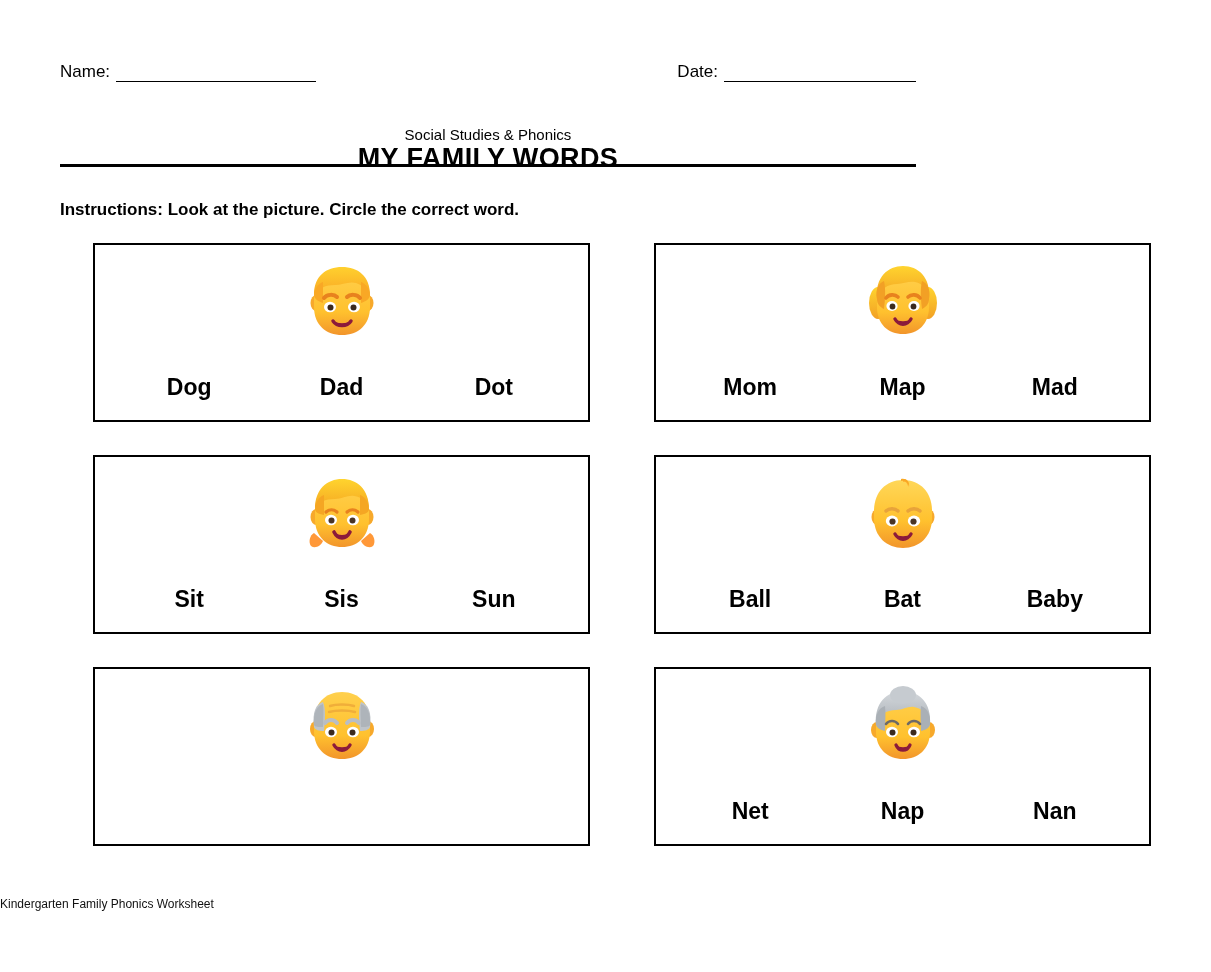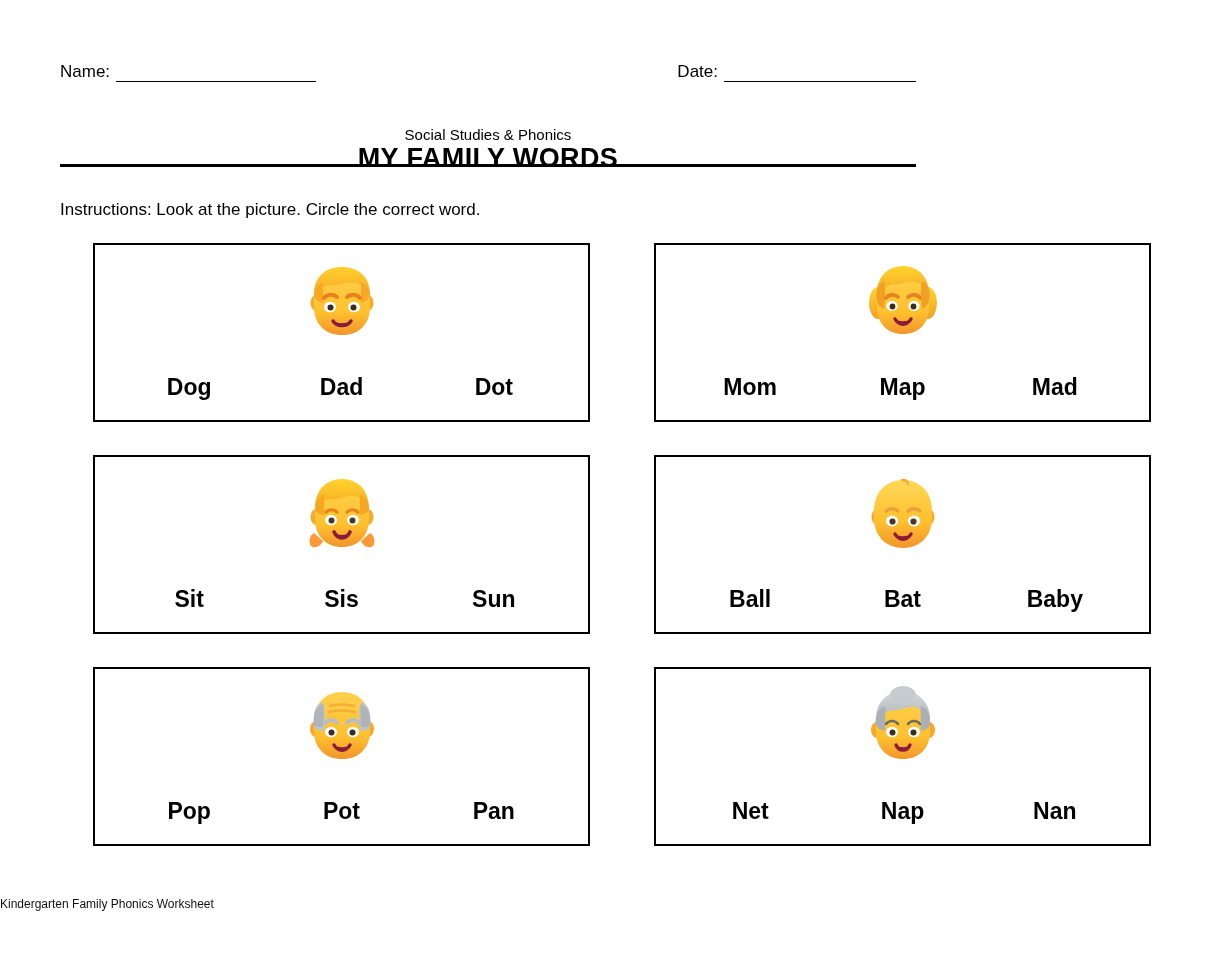--- a/index.html
+++ b/index.html
@@ -84,21 +84,21 @@
     height: 0;
     border-top: 3px solid #000;
   }
 
   
   .instructions {
     position: absolute;
     left: 60px;
     top: 199px;
     font-size: 17px;
-    font-weight: 400;
+    font-weight: 700;
     line-height: 22px;
   }
 
   
   .grid {
     position: absolute;
     left: 60px;
     top: 243px;
     width: 1091px;
     display: grid;
@@ -354,25 +354,20 @@
           <path d="M21 38 C24 34 30 34 33 38" stroke="#B9BEC4" stroke-width="4" stroke-linecap="round" fill="none"></path>
           <path d="M43 38 C46 34 52 34 55 38" stroke="#B9BEC4" stroke-width="4" stroke-linecap="round" fill="none"></path>
           <ellipse cx="27" cy="47" rx="6" ry="5.2" fill="#FFFFFF"></ellipse>
           <ellipse cx="49" cy="47" rx="6" ry="5.2" fill="#FFFFFF"></ellipse>
           <circle cx="27.5" cy="47.5" r="3" fill="#3B2A1E"></circle>
           <circle cx="48.5" cy="47.5" r="3" fill="#3B2A1E"></circle>
           <path d="M30 60 C34 66 42 66 46 60 C43 63 33 63 30 60 Z" fill="#8B1A3B"></path>
           <path d="M30 60 C34 67 42 67 46 60" stroke="#8B1A3B" stroke-width="3.4" stroke-linecap="round" fill="none"></path>
         </svg>
       </div>
-      <div class="choices">
-        <span class="choice">Pop</span>
-        <span class="choice">Pot</span>
-        <span class="choice">Pan</span>
-      </div>
     </div>
 
     <div class="qbox">
       <div class="pic">
         <svg viewBox="0 0 76 80">
           <defs>
             <linearGradient id="skin6" x1="0" y1="0" x2="0" y2="1">
               <stop offset="0" stop-color="#FFD04D"></stop>
                 <stop offset="0.65" stop-color="#FFC12E"></stop>
                 <stop offset="1" stop-color="#F2952B"></stop>

